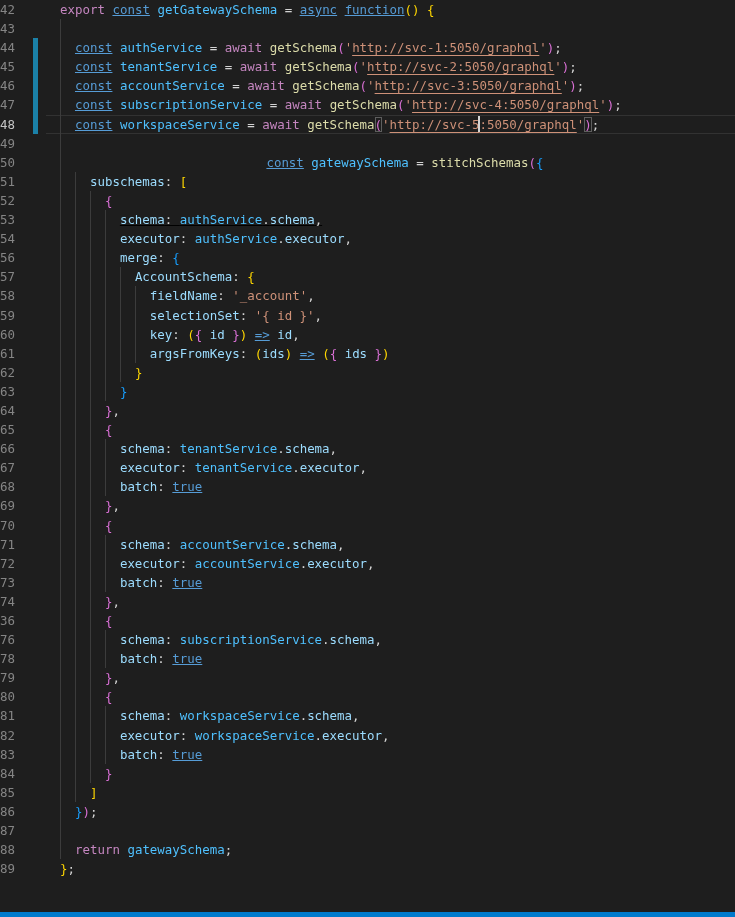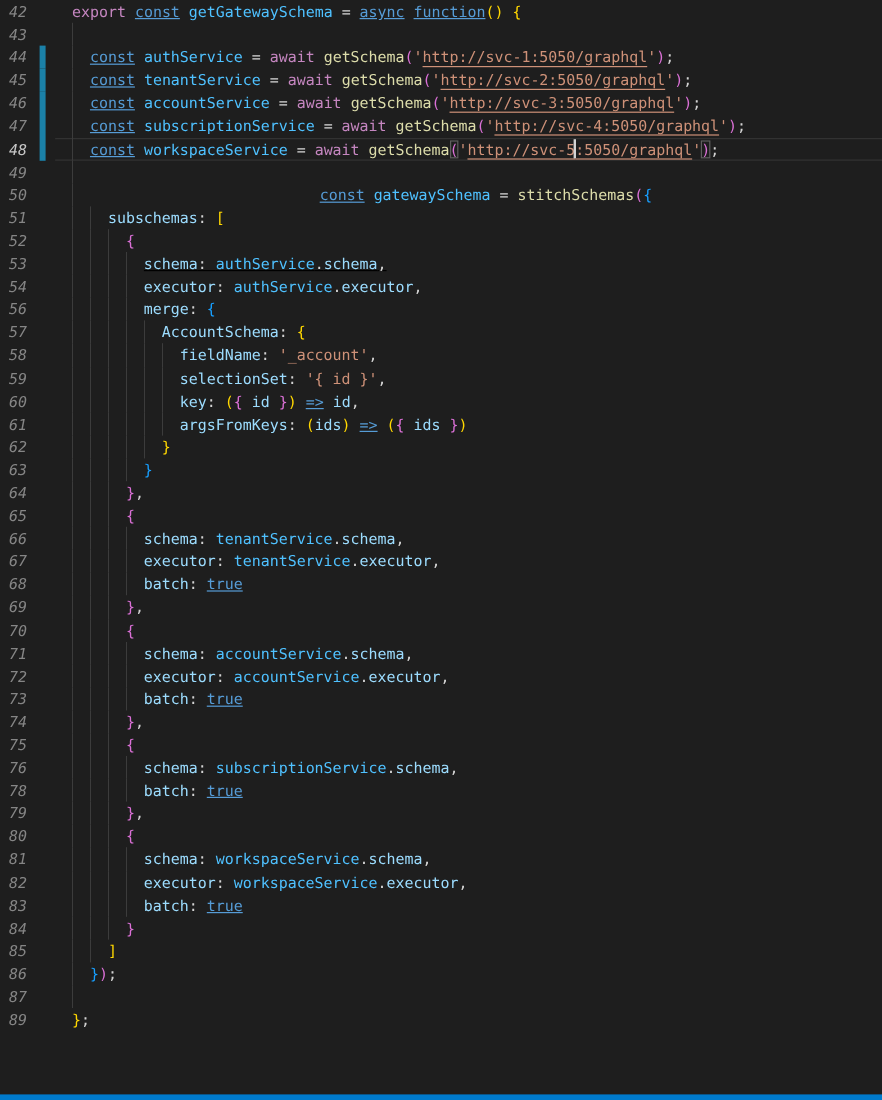--- a/index.html
+++ b/index.html
@@ -1,22 +1,22 @@
 <!DOCTYPE html>
 <html style="--bg: #1e1e1e; --gutterNum: #858585; --gutterNumActive: #c6c6c6; --modified: #1b81a8; --guide: #3c3c3c; --k: #569cd6; --c: #c586c0; --v: #4fc1ff; --f: #dcdcaa; --p: #9cdcfe; --s: #ce9178; --o: #d4d4d4; --b1: #ffd700; --b2: #da70d6; --b3: #179fff; --cursor: #d4d4d4; --matchBox: #5e5e5e; --curLineBorder: #323232; --statusBar: #007acc;"><head>
 <meta charset="utf-8">
 <style>
   html,body{margin:0;padding:0;background:#1e1e1e;}
   body{width:735px;height:917px;overflow:hidden;position:relative;
        font-family:"DejaVu Sans Mono","Liberation Mono",monospace;}
   .editor{position:absolute;inset:0;font-size:12.45px;line-height:19.104px;}
   .row{display:flex;height:19.104px;position:relative;}
   .gutter{flex:none;width:46px;position:relative;box-sizing:border-box;
-          text-align:center;padding-right:16px;color:var(--gutterNum);
-          user-select:none;font-style:italic;}
+          text-align:left;padding-right:16px;color:var(--gutterNum);
+          user-select:none;}
   .row.current .gutter{color:var(--gutterNumActive);}
   .modbar{position:absolute;left:33px;top:0;bottom:0;width:5px;background:var(--modified);}
   .body{flex:1;position:relative;white-space:pre;}
   .row.current .body{box-shadow:inset 0 1px 0 var(--curLineBorder), inset 0 -1px 0 var(--curLineBorder);}
   .guides{position:absolute;left:14px;top:0;bottom:0;pointer-events:none;
           background:repeating-linear-gradient(to right,var(--guide) 0,var(--guide) 1px,transparent 1px,transparent 2ch);}
   .code{position:relative;display:block;}
   .t-k{color:var(--k);text-decoration:underline;} .t-c{color:var(--c);} .t-v{color:var(--v);}
   .t-f{color:var(--f);margin-top:18px;} .t-p{color:var(--p);} .t-o{color:var(--o);}
   .t-s{color:var(--s);}
@@ -153,21 +153,21 @@
     </div>
     <div class="row">
       <div class="gutter">73</div>
       <div class="body"><div class="guides" style="width: 8ch;"></div><span class="code" style="padding-left: calc(8ch + 14px);"><span class="t-p">batch</span><span class="t-o">: </span><span class="t-k">true</span></span></div>
     </div>
     <div class="row">
       <div class="gutter">74</div>
       <div class="body"><div class="guides" style="width: 6ch;"></div><span class="code" style="padding-left: calc(6ch + 14px);"><span class="t-b2">}</span><span class="t-o">,</span></span></div>
     </div>
     <div class="row">
-      <div class="gutter">75</div>
+      <div class="gutter">36</div>
       <div class="body"><div class="guides" style="width: 6ch;"></div><span class="code" style="padding-left: calc(6ch + 14px);"><span class="t-b2">{</span></span></div>
     </div>
     <div class="row">
       <div class="gutter">76</div>
       <div class="body"><div class="guides" style="width: 8ch;"></div><span class="code" style="padding-left: calc(8ch + 14px);"><span class="t-p">schema</span><span class="t-o">: </span><span class="t-v">subscriptionService</span><span class="t-o">.</span><span class="t-p">schema</span><span class="t-o">,</span></span></div>
     </div>
     <div class="row">
       <div class="gutter">78</div>
       <div class="body"><div class="guides" style="width: 8ch;"></div><span class="code" style="padding-left: calc(8ch + 14px);"><span class="t-p">batch</span><span class="t-o">: </span><span class="t-k">true</span></span></div>
     </div>
@@ -199,19 +199,23 @@
       <div class="gutter">85</div>
       <div class="body"><div class="guides" style="width: 4ch;"></div><span class="code" style="padding-left: calc(4ch + 14px);"><span class="t-b1">]</span></span></div>
     </div>
     <div class="row">
       <div class="gutter">86</div>
       <div class="body"><div class="guides" style="width: 2ch;"></div><span class="code" style="padding-left: calc(2ch + 14px);"><span class="t-b3">}</span><span class="t-b2">)</span><span class="t-o">;</span></span></div>
     </div>
     <div class="row">
       <div class="gutter">87</div>
       <div class="body"><div class="guides" style="width: 2ch;"></div><span class="code" style="padding-left: calc(0ch + 14px);"></span></div>
+    </div>
+    <div class="row">
+      <div class="gutter">88</div>
+      <div class="body"><div class="guides" style="width: 2ch;"></div><span class="code" style="padding-left: calc(2ch + 14px);"><span class="t-c">return</span><span class="t-o"> </span><span class="t-v">gatewaySchema</span><span class="t-o">;</span></span></div>
     </div>
     <div class="row">
       <div class="gutter">89</div>
       <div class="body"><div class="guides" style="width: 0ch;"></div><span class="code" style="padding-left: calc(0ch + 14px);"><span class="t-b1">}</span><span class="t-o">;</span></span></div>
     </div>
   </div>
 <div class="statusbar"></div>
 
 </body></html>

